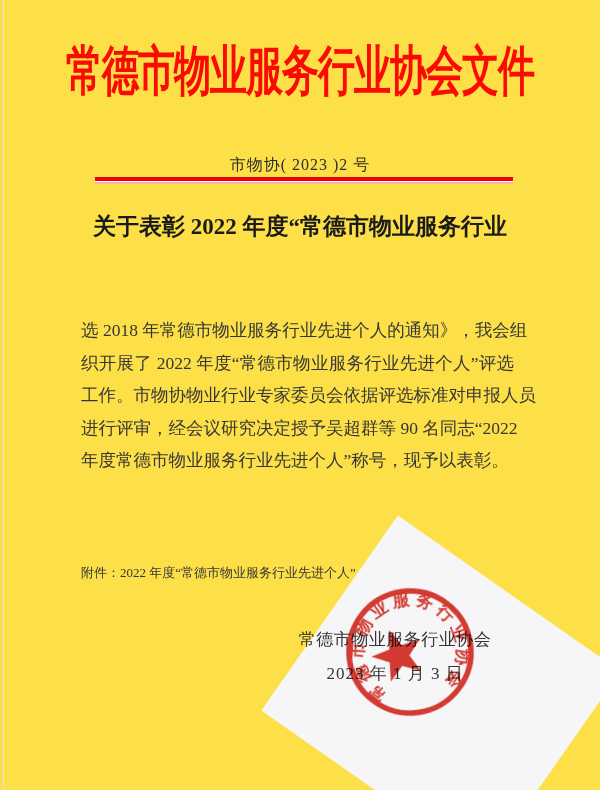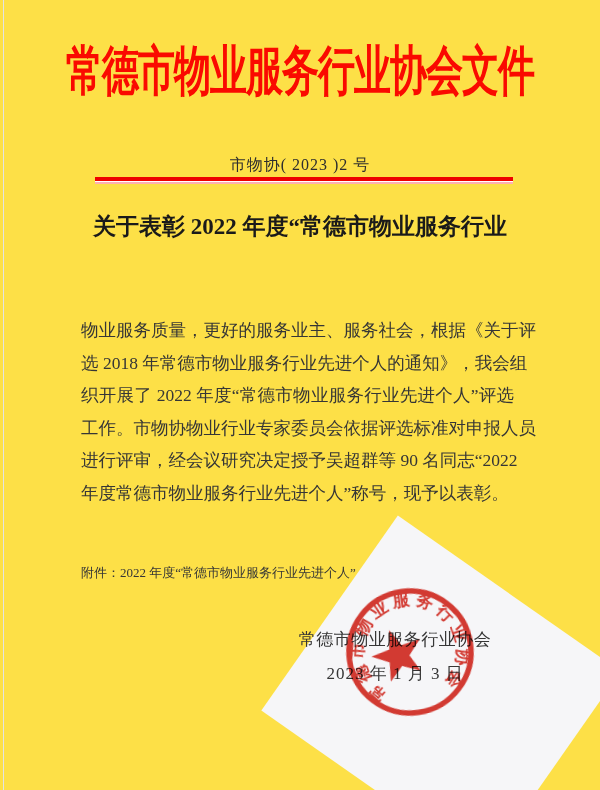--- a/index.html
+++ b/index.html
@@ -81,21 +81,20 @@
       <div class="thick"></div>
       <div class="gap"></div>
       <div class="thin"></div>
     </div>
 
     <div class="notice-title">
       <div>关于表彰 2022 年度“常德市物业服务行业</div>
     </div>
 
     <div class="body-block">
-      <div class="body-line">物业服务质量，更好的服务业主、服务社会，根据《关于评</div>
       <div class="body-line">选 2018 年常德市物业服务行业先进个人的通知》，我会组</div>
       <div class="body-line">织开展了 2022 年度“常德市物业服务行业先进个人”评选</div>
       <div class="body-line">工作。市物协物业行业专家委员会依据评选标准对申报人员</div>
       <div class="body-line">进行评审，经会议研究决定授予吴超群等 90 名同志“2022</div>
       <div class="body-line last">年度常德市物业服务行业先进个人”称号，现予以表彰。</div>
     </div>
 
     <div class="attachment">附件：2022 年度“常德市物业服务行业先进个人”</div>
 
     <div class="signature">

